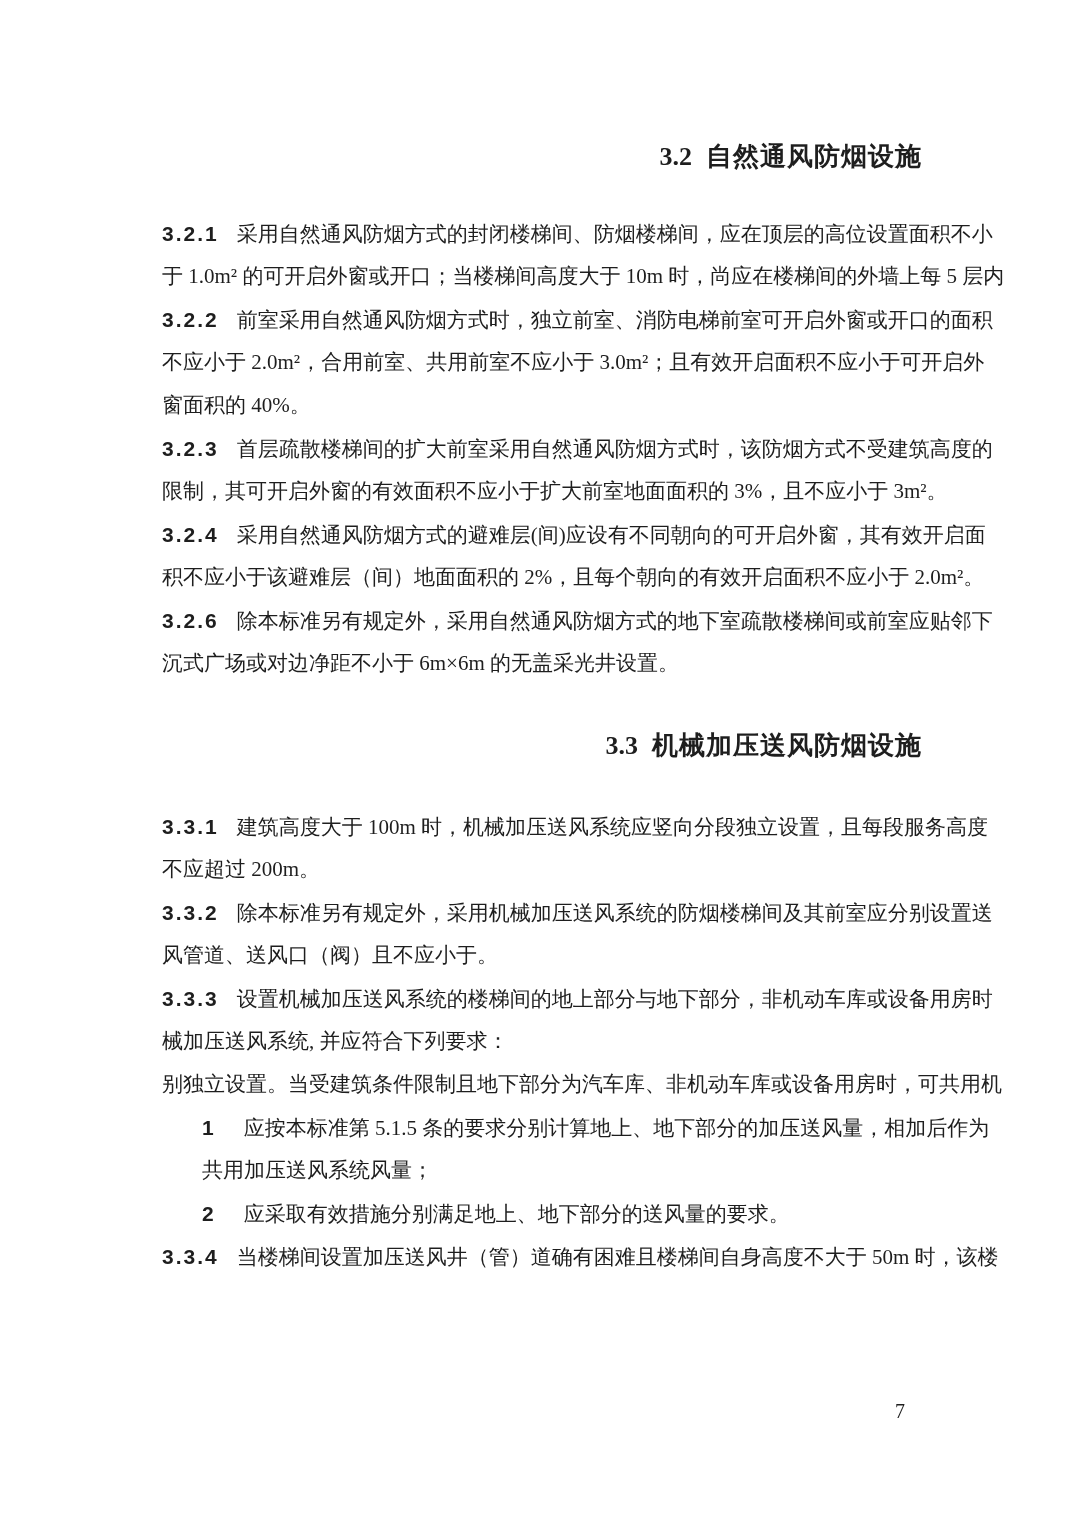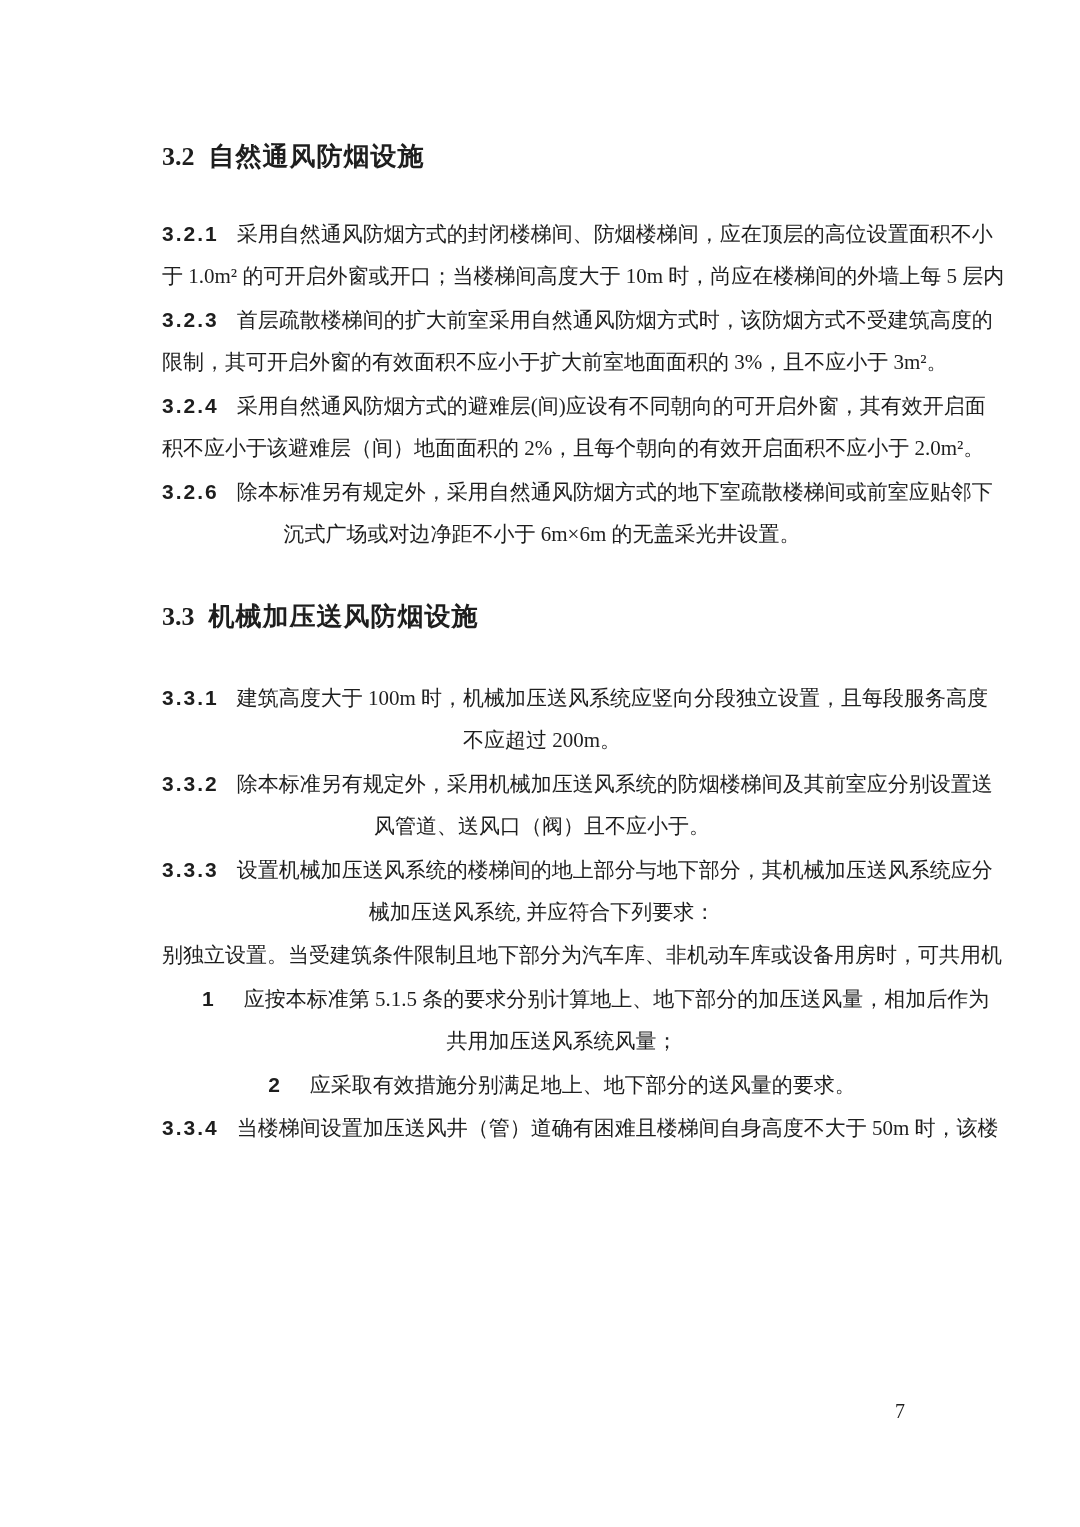--- a/index.html
+++ b/index.html
@@ -8,28 +8,28 @@
     width:1080px;height:1527px;
     background:#ffffff;
     font-family:"Liberation Serif","DejaVu Serif",serif;
     color:#1e1e1e;
     overflow:hidden;
   }
   .content{position:absolute;left:162px;top:0;width:760px;}
   .sec-title{
     margin:140px 0 38px 0;
     font-size:26px;line-height:34px;
-    font-weight:bold;text-align:left;
+    font-weight:bold;text-align:right;
     letter-spacing:1px;
   }
   .sec-title .tnum{margin-right:14px;letter-spacing:0;}
   .sec-title-2{margin-top:44px;margin-bottom:42px;}
   .pline{
     height:43px;line-height:43px;
-    font-size:21px;white-space:nowrap;text-align:center;
+    font-size:21px;white-space:nowrap;
   }
   .pnum{
     font-family:"Liberation Sans","DejaVu Sans",sans-serif;
     font-weight:bold;font-size:21px;
     margin-right:18px;letter-spacing:2px;
   }
   .sub{padding-left:40px;}
   .sub .pnum{margin-right:30px;letter-spacing:0;}
   .page-num{
     position:absolute;left:880px;top:1396px;width:40px;
@@ -44,20 +44,25 @@
 
     <div class="sec-title">
       <span class="tnum">3.2</span><span>自然通风防烟设施</span>
     </div>
 
     <div>
       <div class="pline"><span class="pnum">3.2.1</span><span>采用自然通风防烟方式的封闭楼梯间、防烟楼梯间，应在顶层的高位设置面积不小</span></div>
       <div class="pline">于 1.0m² 的可开启外窗或开口；当楼梯间高度大于 10m 时，尚应在楼梯间的外墙上每 5 层内</div>
     </div>
 
+    <div>
+      <div class="pline"><span class="pnum">3.2.2</span><span>前室采用自然通风防烟方式时，独立前室、消防电梯前室可开启外窗或开口的面积</span></div>
+      <div class="pline">不应小于 2.0m²，合用前室、共用前室不应小于 3.0m²；且有效开启面积不应小于可开启外</div>
+      <div class="pline">窗面积的 40%。</div>
+    </div>
 
     <div>
       <div class="pline"><span class="pnum">3.2.3</span><span>首层疏散楼梯间的扩大前室采用自然通风防烟方式时，该防烟方式不受建筑高度的</span></div>
       <div class="pline">限制，其可开启外窗的有效面积不应小于扩大前室地面面积的 3%，且不应小于 3m²。</div>
     </div>
 
     <div>
       <div class="pline"><span class="pnum">3.2.4</span><span>采用自然通风防烟方式的避难层(间)应设有不同朝向的可开启外窗，其有效开启面</span></div>
       <div class="pline">积不应小于该避难层（间）地面面积的 2%，且每个朝向的有效开启面积不应小于 2.0m²。</div>
     </div>
@@ -76,21 +81,21 @@
       <div class="pline"><span class="pnum">3.3.1</span><span>建筑高度大于 100m 时，机械加压送风系统应竖向分段独立设置，且每段服务高度</span></div>
       <div class="pline">不应超过 200m。</div>
     </div>
 
     <div>
       <div class="pline"><span class="pnum">3.3.2</span><span>除本标准另有规定外，采用机械加压送风系统的防烟楼梯间及其前室应分别设置送</span></div>
       <div class="pline">风管道、送风口（阀）且不应小于。</div>
     </div>
 
     <div>
-      <div class="pline"><span class="pnum">3.3.3</span><span>设置机械加压送风系统的楼梯间的地上部分与地下部分，其机械加压送风系统应分</span></div>
+      <div class="pline"><span class="pnum">3.3.3</span><span>设置机械加压送风系统的楼梯间的地上部分与地下部分，非机动车库或设备用房时</span></div>
       <div class="pline">械加压送风系统, 并应符合下列要求：</div>
       <div class="pline">别独立设置。当受建筑条件限制且地下部分为汽车库、非机动车库或设备用房时，可共用机</div>
     </div>
 
     <div>
       <div class="pline sub"><span class="pnum">1</span><span>应按本标准第 5.1.5 条的要求分别计算地上、地下部分的加压送风量，相加后作为</span></div>
       <div class="pline sub">共用加压送风系统风量；</div>
     </div>
 
     <div>

